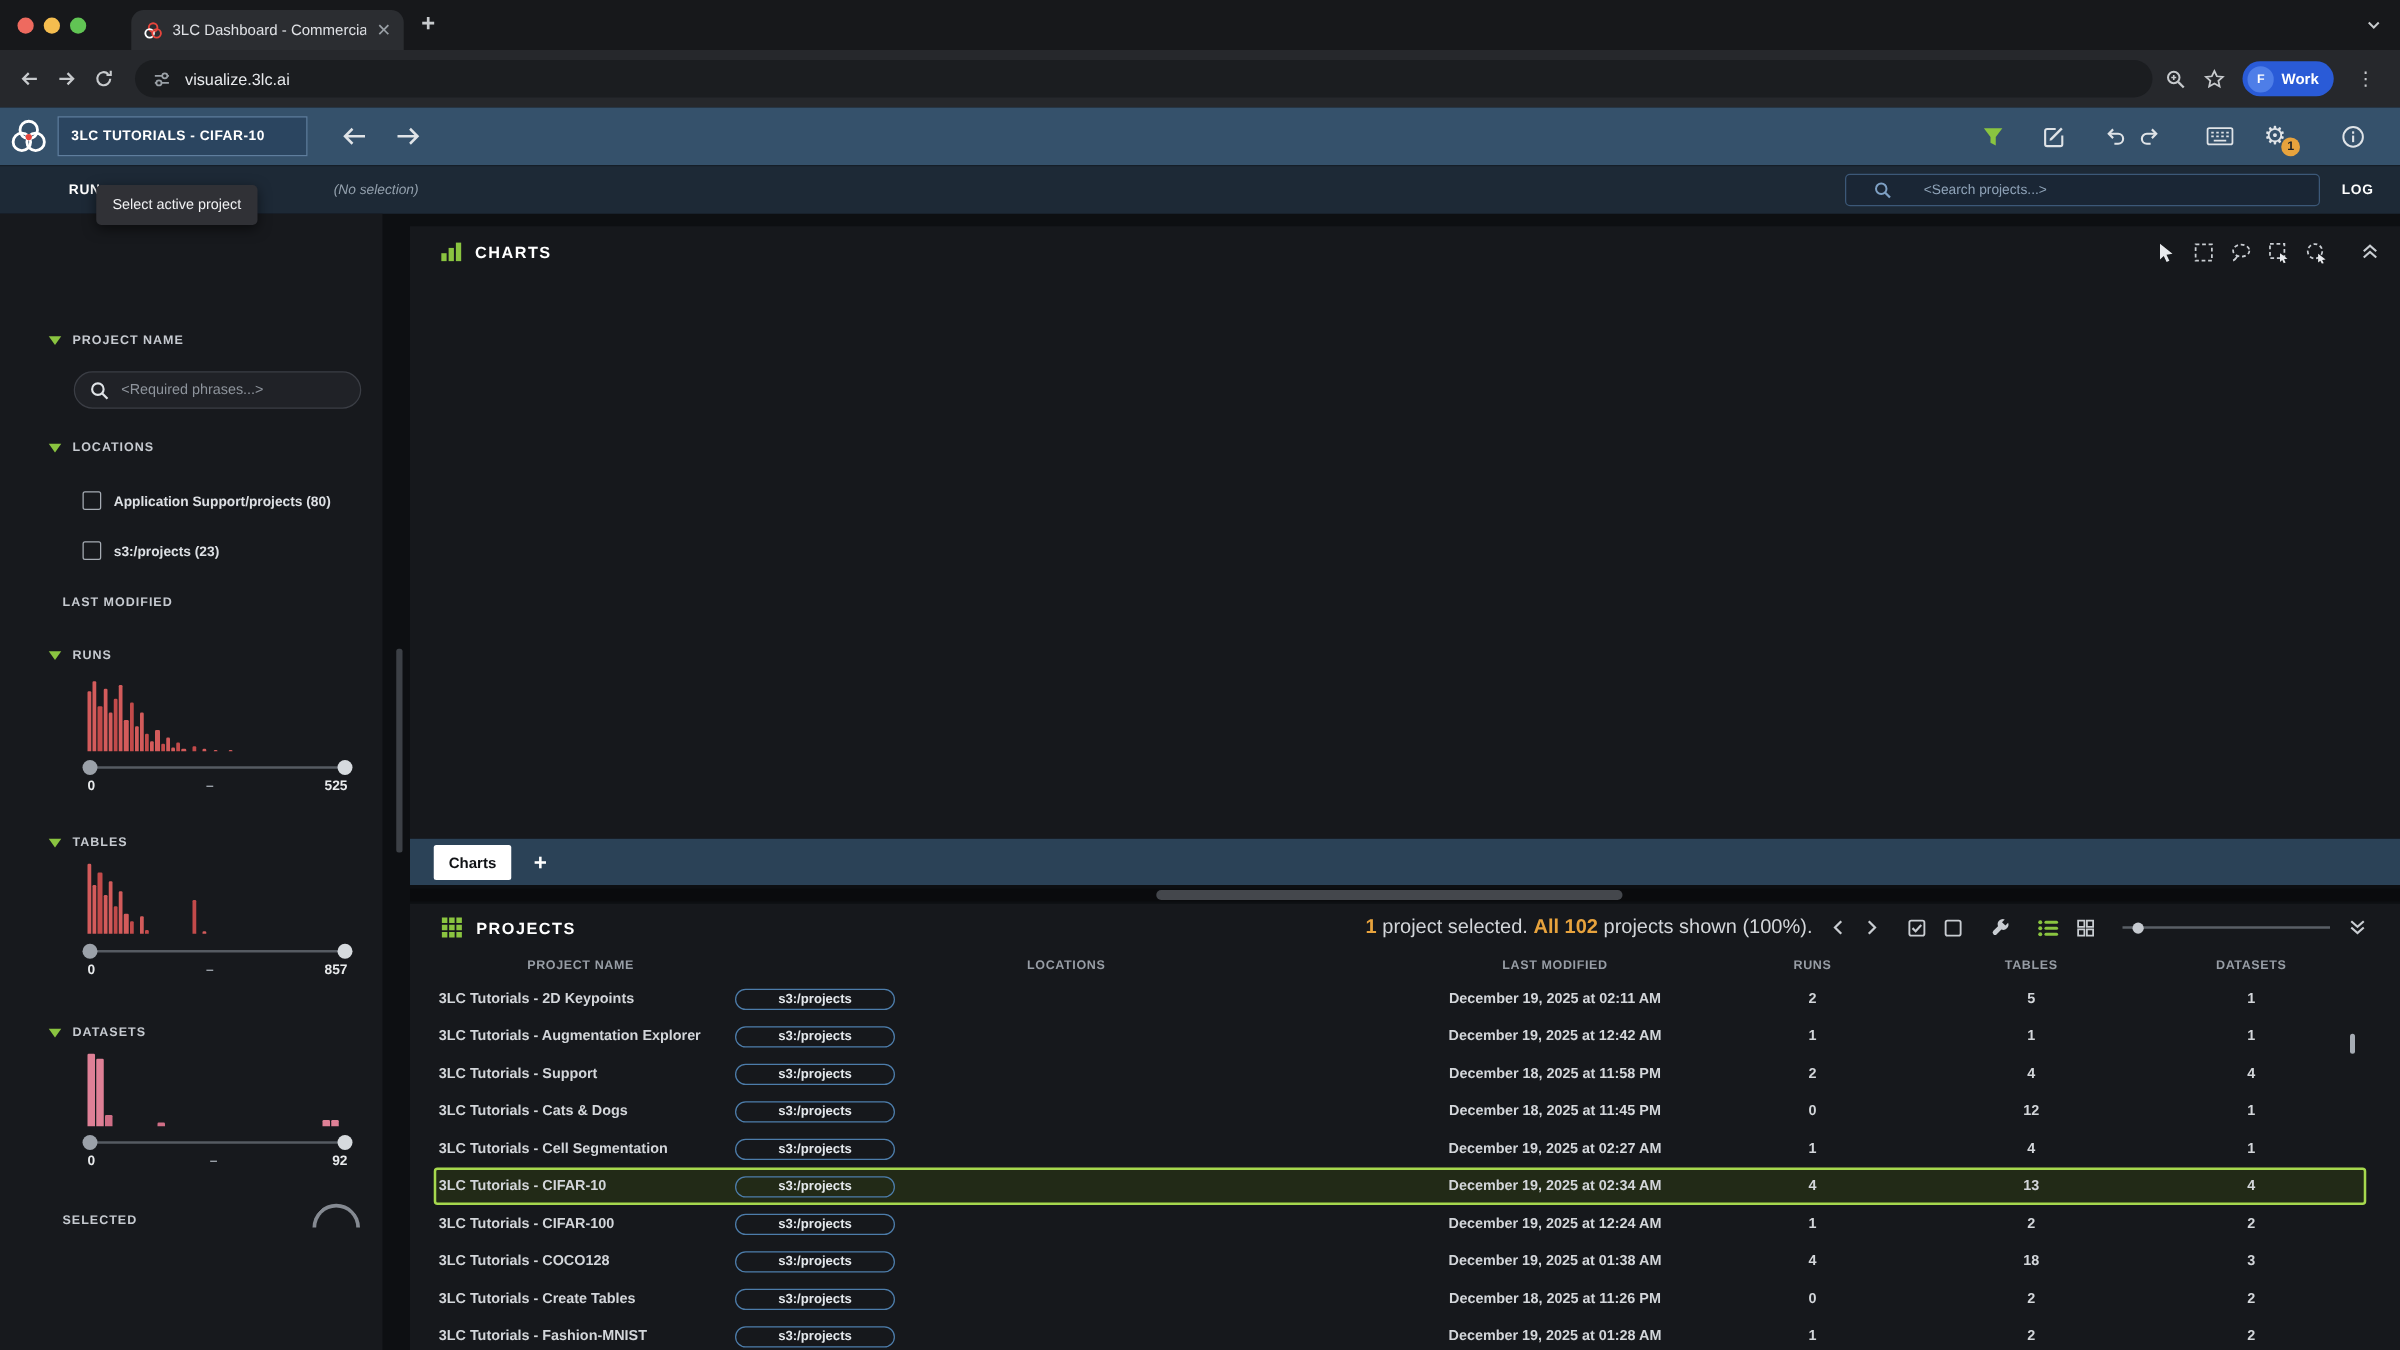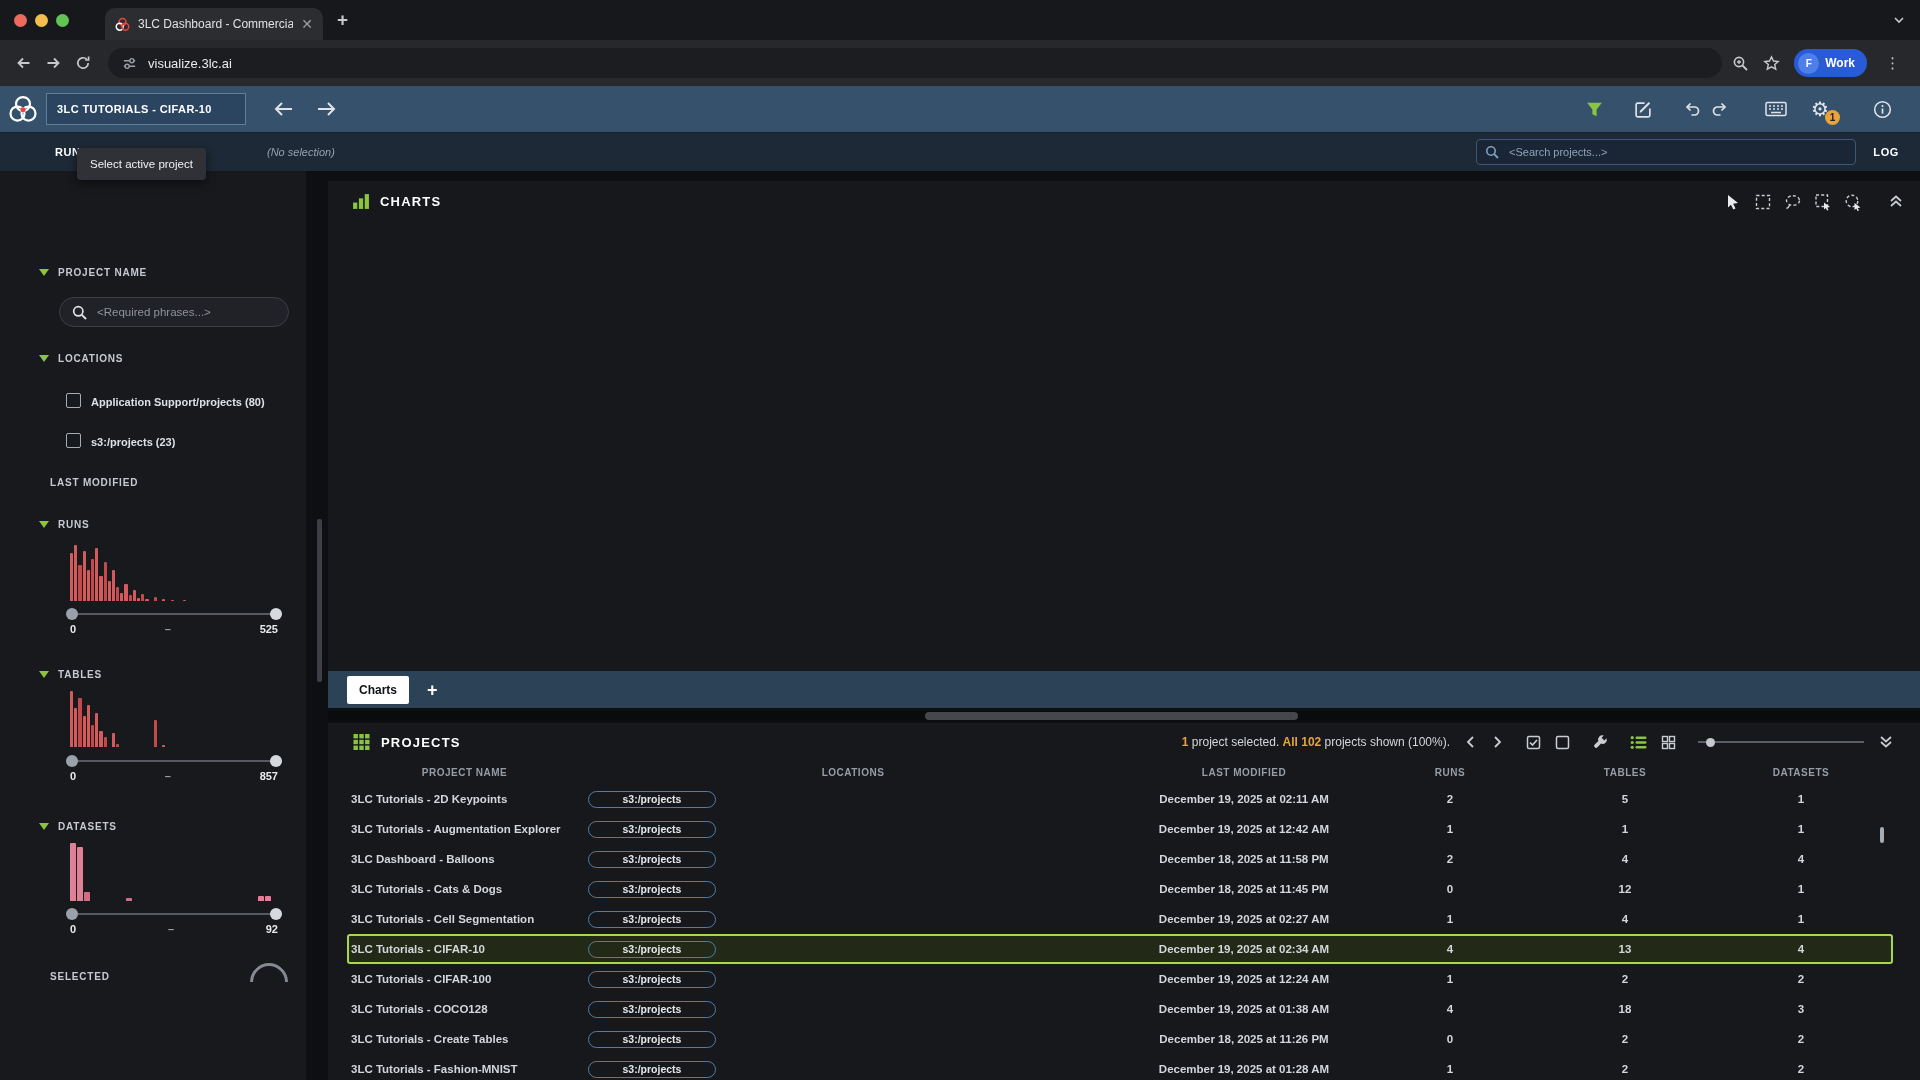--- a/index.html
+++ b/index.html
@@ -45,22 +45,22 @@
     background:#e8a33d;color:#1d2126;font-size:10px;font-weight:bold;display:flex;
     align-items:center;justify-content:center}
 
   
   .subbar{height:39px;background:#1d2936;position:relative;border-top:1px solid rgba(0,0,0,.25);box-sizing:border-box}
   .run-label{position:absolute;left:55px;top:50%;transform:translateY(-50%);color:#fff;font-size:11px;
     font-weight:bold;letter-spacing:.6px}
   .no-selection{position:absolute;left:267px;top:50%;transform:translateY(-50%);color:#93a0ad;
     font-size:11px;font-style:italic}
   .toolbar-search{position:absolute;left:1476px;top:6px;width:380px;height:26px;background:#1a2635;
-    border:1px solid #3c5878;border-radius:4px;display:flex;align-items:center;gap:8px;
-    padding:0 8px;box-sizing:border-box}
+    border:1px solid #3c5878;border-radius:4px;display:flex;align-items:center;gap:24px;
+    padding:0 22px;box-sizing:border-box}
   .toolbar-search input{flex:1;background:transparent;border:none;outline:none;color:#cfd6de;
     font-size:11px;font-family:inherit}
   .toolbar-search input::placeholder{color:#8fa3b8}
   .log-label{position:absolute;right:21px;top:50%;transform:translateY(-50%);color:#fff;
     font-size:11px;font-weight:bold;letter-spacing:.6px}
 
   .tooltip{position:absolute;left:77px;top:148px;height:32px;line-height:32px;padding:0 13px;
     background:#303136;border-radius:4px;color:#f0f1f3;font-size:11.5px;z-index:60;
     box-shadow:0 3px 10px rgba(0,0,0,.55)}
 
@@ -116,21 +116,21 @@
     display:flex;align-items:center;padding-left:19px;box-sizing:border-box}
   .wtab{height:28px;background:#fff;color:#101215;font-size:12px;font-weight:bold;border-radius:2px;
     display:flex;align-items:center;padding:0 12px}
   .addtab{color:#fff;font-size:18px;font-weight:bold;margin-left:18px;line-height:1}
   .hscroll{position:absolute;left:328px;top:711px;width:1592px;height:10px;background:#0a0b0d}
   .hscroll .hthumb{position:absolute;left:597px;top:1px;width:373px;height:8px;background:#44474c;border-radius:4px}
 
   
   .projects-panel{position:absolute;left:328px;top:723px;width:1592px;height:357px;background:#16181c;overflow:hidden}
   .proj-header{display:flex;align-items:center;padding:10px 26px 0 24px}
-  .proj-status{margin-left:auto;font-size:12px;color:#d3d6da;white-space:pre}
+  .proj-status{margin-left:auto;font-size:16px;color:#d3d6da;white-space:pre}
   .orange{color:#e8a33d;font-weight:bold}
   .pctrl{display:flex;align-items:center;margin-left:14px;gap:14px}
   .pctrl .gap{margin-left:8px}
   .hslider{width:166px;height:12px;position:relative}
   .hslider .track{position:absolute;top:5px;left:0;right:0;height:2px;background:#5a5f66}
   .hslider .knob{position:absolute;left:8px;top:1.5px;width:9px;height:9px;border-radius:50%;background:#c6cad0}
   .tbl-header{display:grid;grid-template-columns:235px 542px 240px 172px 178px 174px;width:1546px;
     margin:16px 0 0 19px}
   .th{text-align:center;color:#979da5;font-size:10px;font-weight:bold;letter-spacing:.5px}
   .rows{margin:6px 0 0 19px;width:1546px}
@@ -677,21 +677,21 @@
       </div>
       <div class="prow">
         <div class="pcell pname">3LC Tutorials - Augmentation Explorer</div>
         <div class="pcell ploc"><span class="badge-pill">s3:/projects</span></div>
         <div class="pcell c">December 19, 2025 at 12:42 AM</div>
         <div class="pcell c">1</div>
         <div class="pcell c">1</div>
         <div class="pcell c">1</div>
       </div>
       <div class="prow">
-        <div class="pcell pname">3LC Dashboard - Balloons</div>
+        <div class="pcell pname">3LC Tutorials - Support</div>
         <div class="pcell ploc"><span class="badge-pill">s3:/projects</span></div>
         <div class="pcell c">December 18, 2025 at 11:58 PM</div>
         <div class="pcell c">2</div>
         <div class="pcell c">4</div>
         <div class="pcell c">4</div>
       </div>
       <div class="prow">
         <div class="pcell pname">3LC Tutorials - Cats &amp; Dogs</div>
         <div class="pcell ploc"><span class="badge-pill">s3:/projects</span></div>
         <div class="pcell c">December 18, 2025 at 11:45 PM</div>

